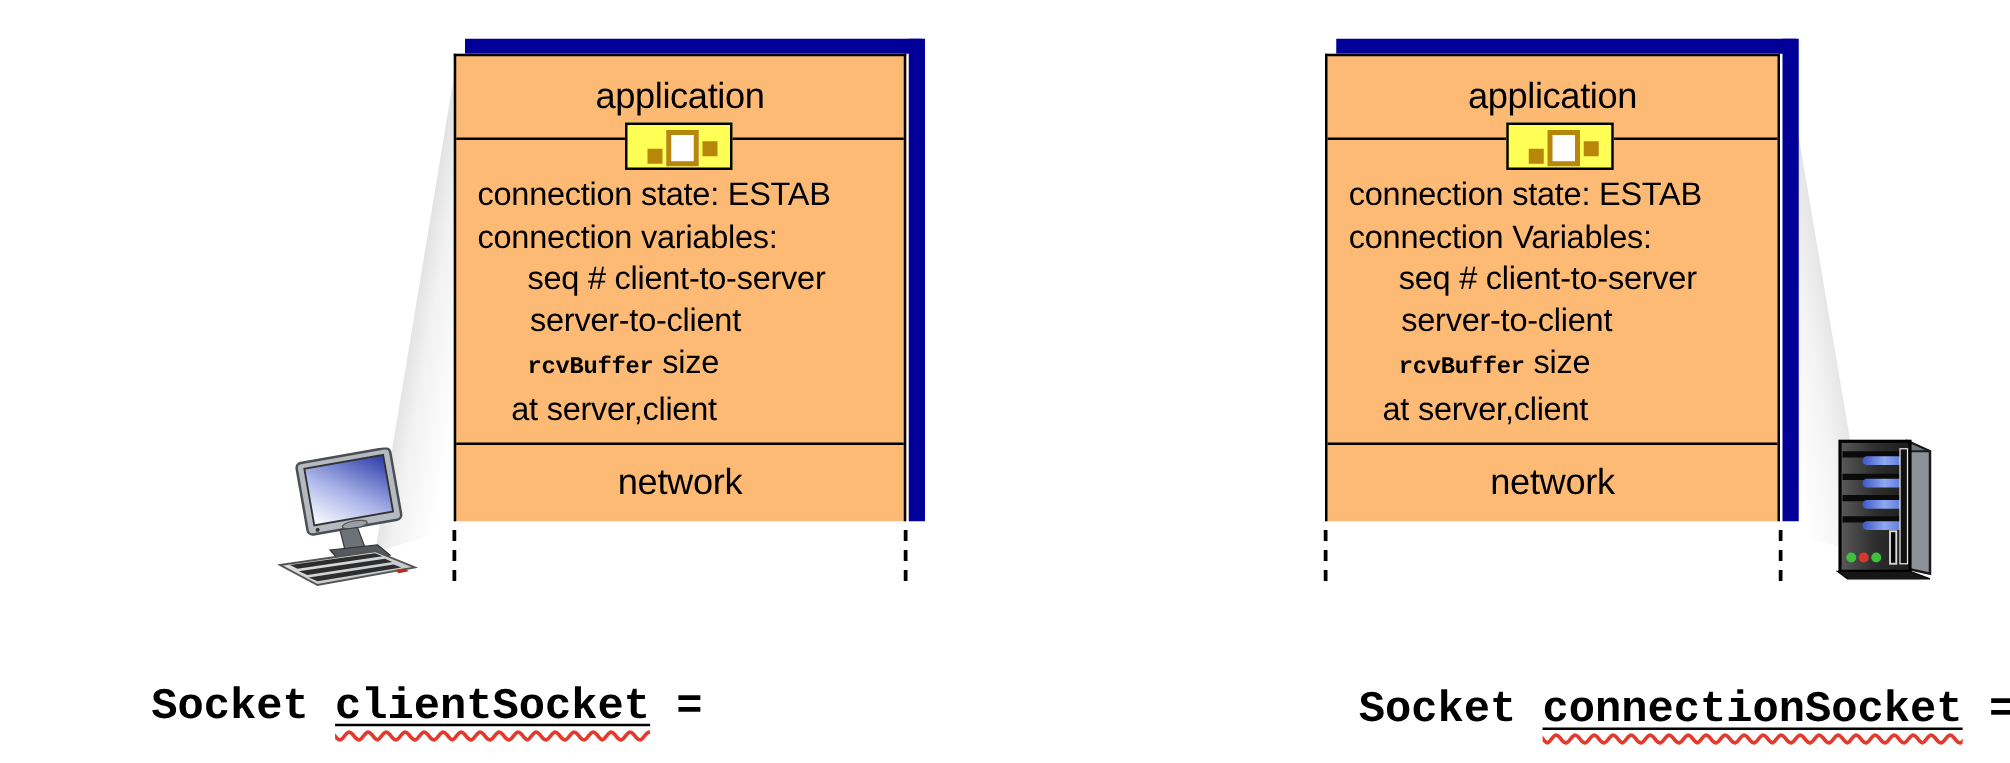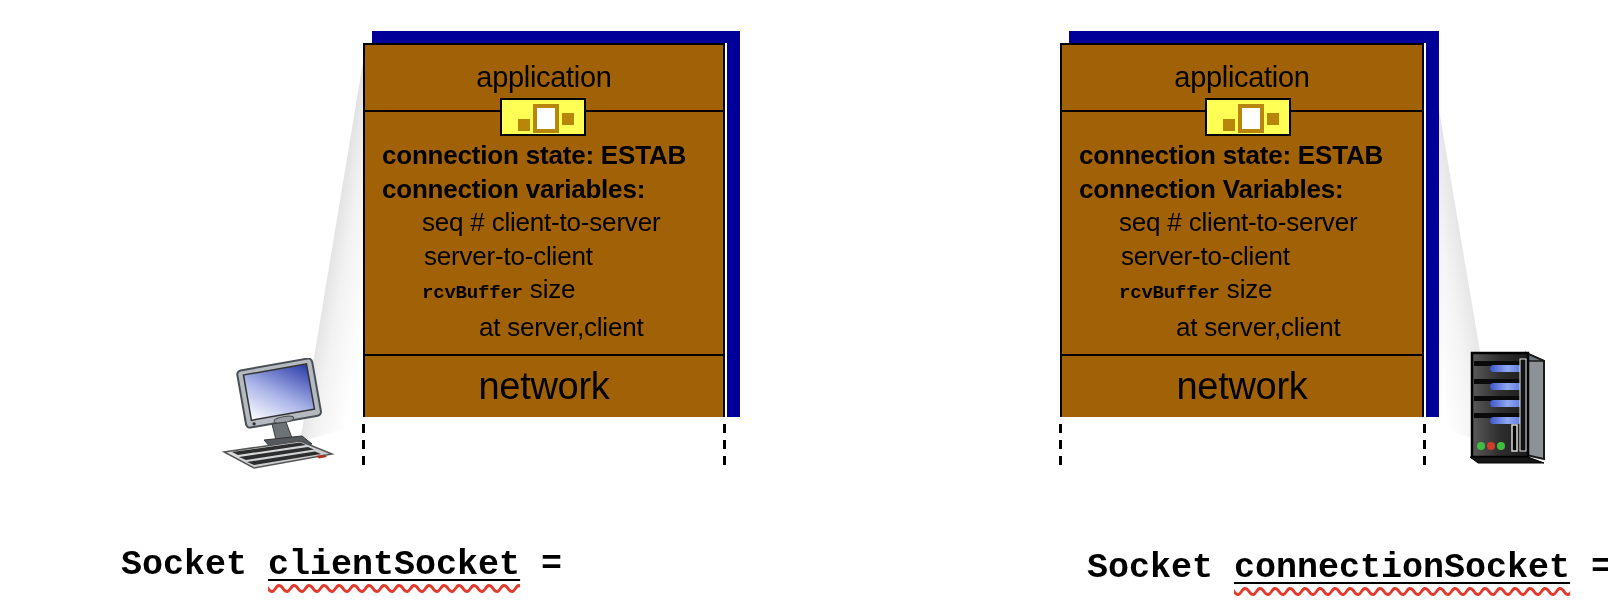--- a/index.html
+++ b/index.html
@@ -17,39 +17,39 @@
   }
   .wedge-right {
     left:1428px; top:45px; width:70px; height:400px;
     background:linear-gradient(260deg,#9a9a9a 0%,#d2d2d2 32%,#f4f4f4 64%,#ffffff 86%);
     clip-path:polygon(0% 0%, 0% 95%, 97% 100%);
   }
   
   .bar { position:absolute; background:#000099; }
   
   .pbox {
-    position:absolute; top:43px; height:374px; background:#a16207;
+    position:absolute; top:43px; height:374px; background:#fdba74;
     border:2px solid #000; border-bottom:none;
   }
   .pbox .app {
     height:67px; border-bottom:2px solid #000; display:flex;
     align-items:center; justify-content:center;
     font-size:29px; letter-spacing:-0.3px;
   }
   .pbox .net {
     position:absolute; left:0; right:0; top:309px; height:63px;
     border-top:2px solid #000; display:flex; align-items:center; justify-content:center;
-    font-size:38px; letter-spacing:-0.3px;
+    font-size:29px; letter-spacing:-0.3px;
   }
   .rows { position:absolute; left:0; right:0; top:94px; font-size:26px; letter-spacing:-0.2px; }
   .row { line-height:33.5px; white-space:nowrap; }
-  .ind-0 { padding-left:17px;font-weight:bold; }
+  .ind-0 { padding-left:17px; }
   .ind-1 { padding-left:57px; }
   .ind-2 { padding-left:59px; }
-  .ind-3 { padding-left:80px;margin-left:34px; }
+  .ind-3 { padding-left:44px; }
   .mono-b { font-family:"Liberation Mono", monospace; font-weight:bold; font-size:19px; }
   
   .socket {
     position:absolute; width:86px; height:38px; background:#ffff55;
     border:2px solid #000; z-index:3;
   }
   .socket .door {
     position:absolute; left:31px; top:4px; width:26px; height:29px;
     background:#fff; border:4px solid #b8860b;
   }

